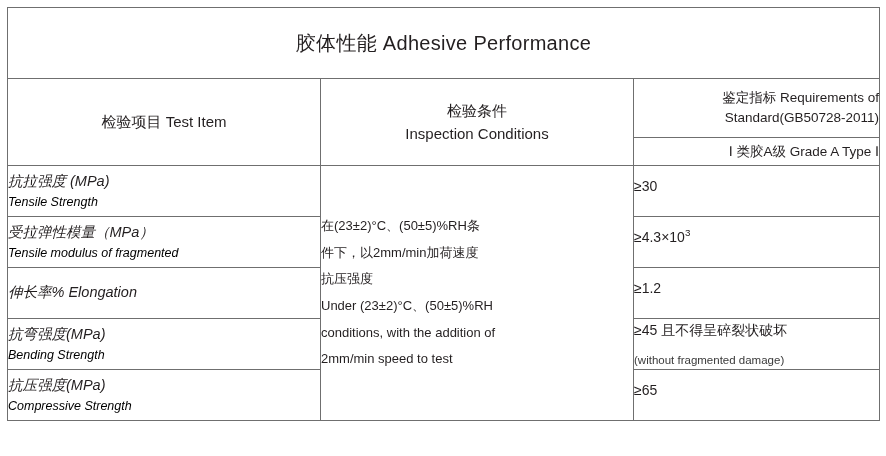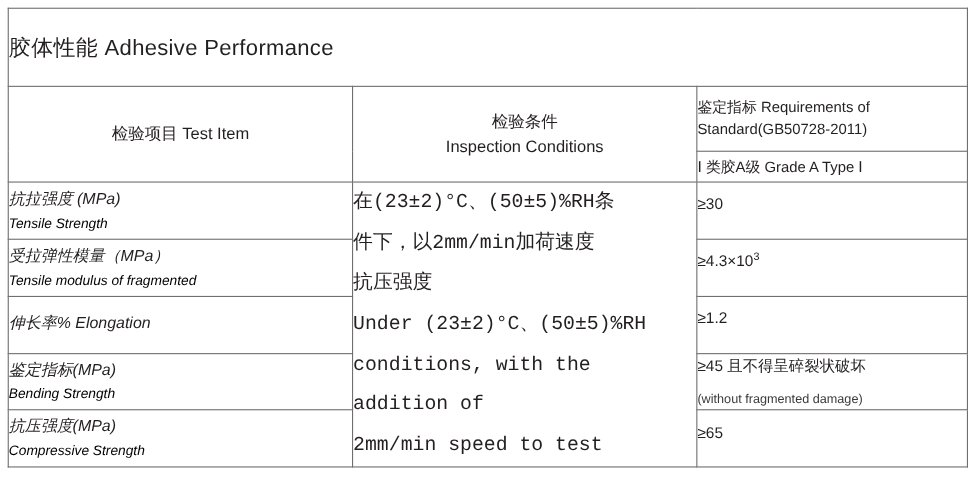--- a/index.html
+++ b/index.html
@@ -26,47 +26,48 @@
     margin: 7px 0 0 7px;
     table-layout: fixed;
   }
   table.perf td {
     border: 1px solid #6f6f6f;
     vertical-align: middle;
     padding: 0;
   }
   .title-cell {
     height: 70px;
+    text-align: center;
   }
   .title-text {
     font-size: 20px;
     letter-spacing: 0.3px;
     color: #231f20;
   }
   .hdr-cell {
     text-align: center;
     height: 86px;
   }
   .hdr-text {
     font-size: 15px;
     line-height: 1.55;
     color: #231f20;
   }
   .hdr-left {
-    text-align: left;
+    text-align: right;
     padding: 8px 10px;
   }
   .hdr-req {
     font-size: 13.5px;
     line-height: 1.45;
   }
   .hdr-grade {
     font-size: 13.5px;
     padding: 6px 10px;
-    text-align: left;
+    text-align: right;
   }
   .item-cell {
     padding: 9px 14px;
     height: 50px;
     font-style: italic;
   }
   .item-cn {
     font-size: 14.5px;
     line-height: 1.5;
     color: #231f20;
@@ -75,24 +76,23 @@
     font-size: 12.5px;
     line-height: 1.45;
     color: #000000;
     margin-top: 1px;
   }
   .cond-cell {
     padding: 10px 18px 10px 22px;
     vertical-align: middle;
   }
   .cond-line {
-    font-size: 18px;
+    font-size: 13px;
     line-height: 2.05;
     color: #231f20;
-    font-family: Liberation Mono, monospace;
   }
   .req-cell {
     padding: 8px 14px;
     font-size: 14px;
     line-height: 1.45;
   }
   .req-note {
     font-size: 11.5px;
     color: #3a3a3a;
     margin-top: 12px;
@@ -174,21 +174,21 @@
           <div class="item-en"></div>
         </td>
         <td class="req-cell">
           <div><span>≥1.2</span><sup></sup></div>
           <div class="req-note"></div>
         </td>
       </tr>
 
       <tr>
         <td class="item-cell">
-          <div class="item-cn">鉴定指标(MPa)</div>
+          <div class="item-cn">抗弯强度(MPa)</div>
           <div class="item-en">Bending Strength</div>
         </td>
         <td class="req-cell">
           <div><span>≥45 且不得呈碎裂状破坏</span><sup></sup></div>
           <div class="req-note">(without fragmented damage)</div>
         </td>
       </tr>
 
       <tr>
         <td class="item-cell">

